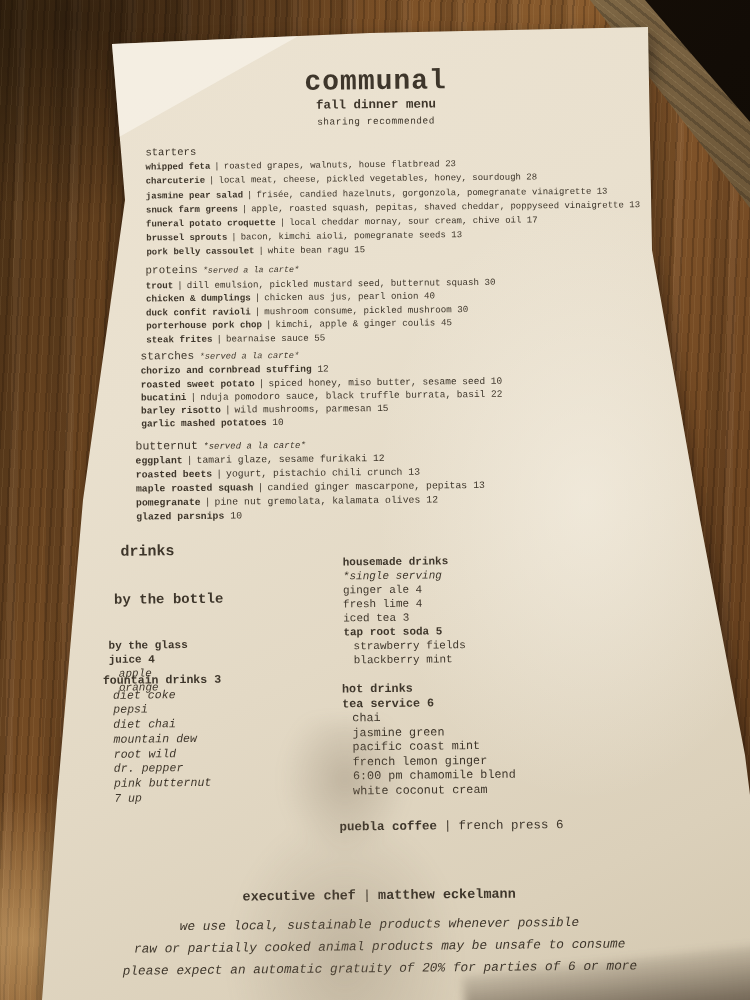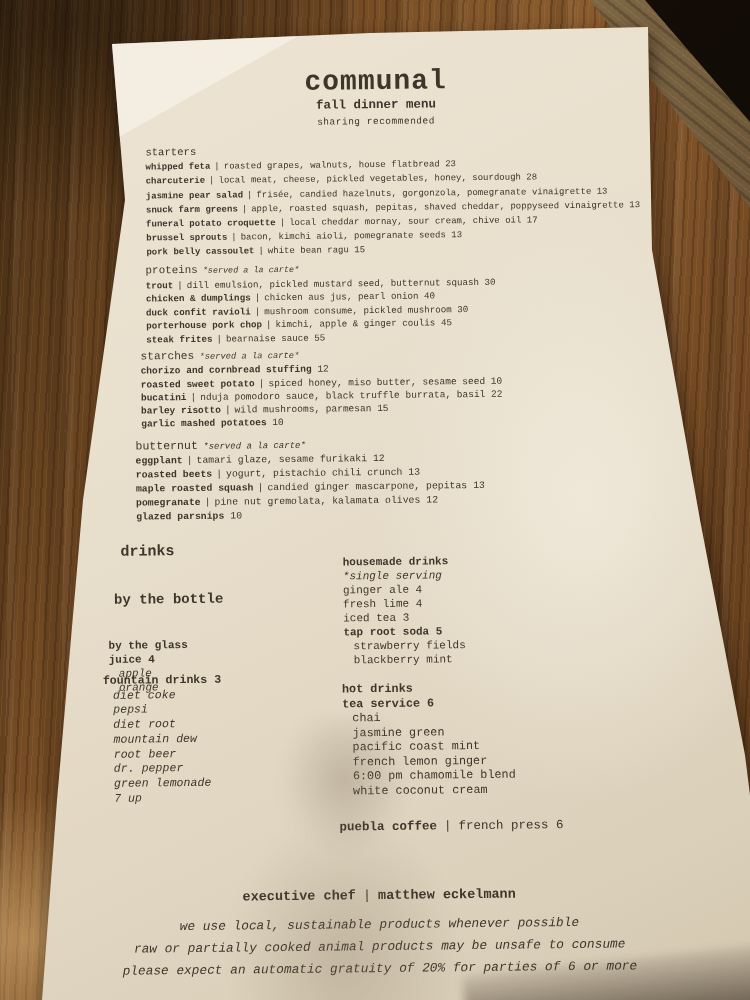--- a/index.html
+++ b/index.html
@@ -161,25 +161,25 @@
               <div class="dline">apple</div>
               <div class="dline">orange</div>
             </div>
         </div>
 
         <div class="blk b-fountain">
           <div class="bold">fountain drinks 3</div>
           <div class="ditems ind">
               <div class="dline">diet coke</div>
               <div class="dline">pepsi</div>
-              <div class="dline">diet root</div>
+              <div class="dline">diet chai</div>
               <div class="dline">mountain dew</div>
-              <div class="dline">root beer</div>
+              <div class="dline">root wild</div>
               <div class="dline">dr. pepper</div>
-              <div class="dline">green lemonade</div>
+              <div class="dline">pink butternut</div>
               <div class="dline">7 up</div>
             </div>
         </div>
 
         <div class="blk b-housemade">
           <div class="bold">housemade drinks</div>
           <div class="italic">*single serving</div>
           <div>
               <div class="dline">ginger ale 4</div>
               <div class="dline">fresh lime 4</div>

